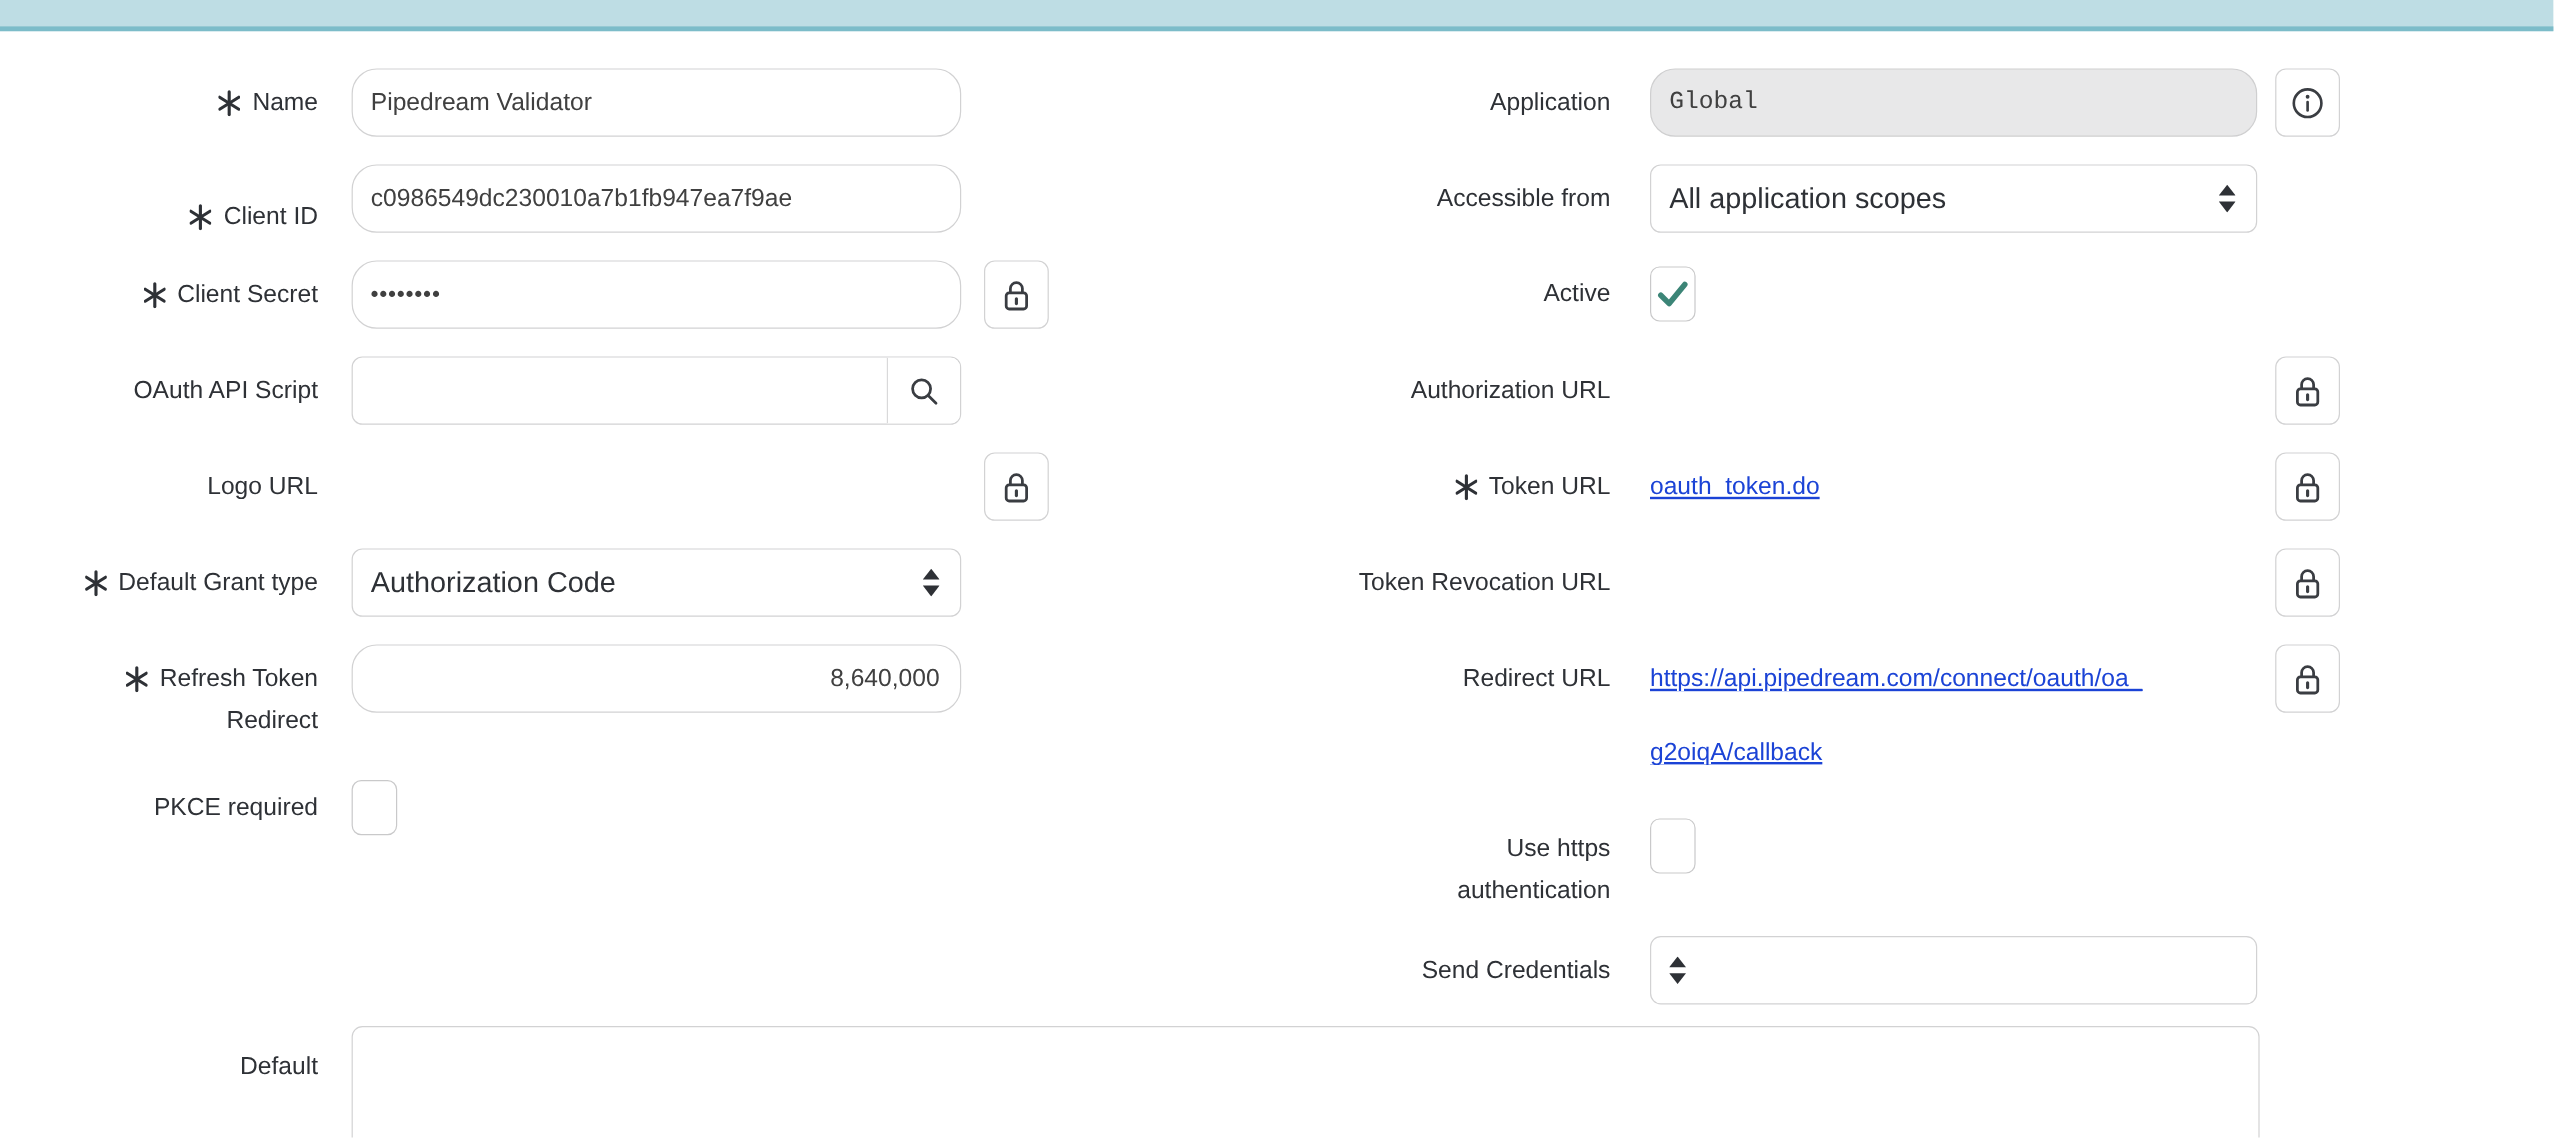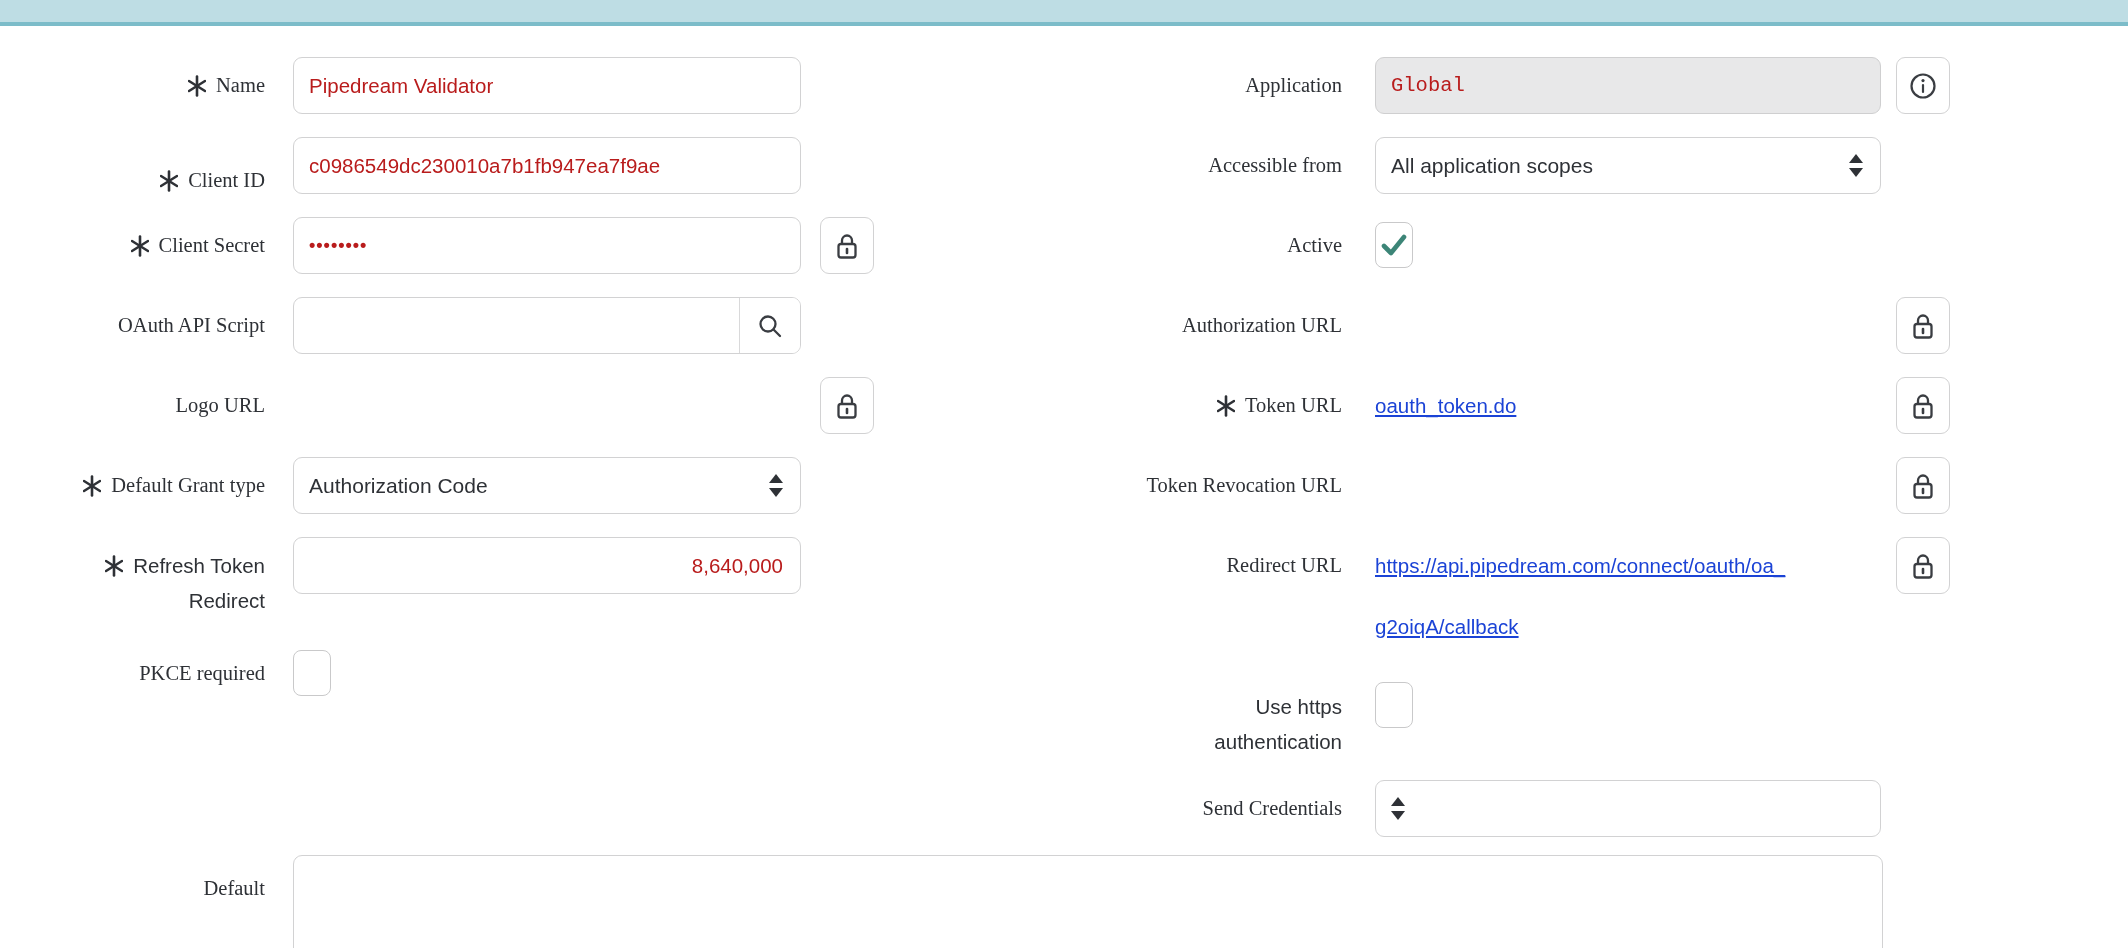--- a/index.html
+++ b/index.html
@@ -5,43 +5,43 @@
   html,body{margin:0;padding:0;}
   body{
     width:2128px;height:948px;overflow:hidden;position:relative;
     background:#ffffff;color:#2e3136;
     font-family:"Liberation Sans", sans-serif;
   }
   .topbar{position:absolute;left:0;top:0;width:2128px;height:22px;
     background:#bedde4;border-bottom:4px solid #7cbcc9;}
   .lbl{position:absolute;display:flex;align-items:center;justify-content:flex-end;
     gap:10px;font-size:20.5px;color:#2e3136;text-align:right;}
-  .lbl .txt{white-space:nowrap;font-family:Liberation Serif, serif;}
+  .lbl .txt{white-space:nowrap;}
   .lbl-col{flex-direction:column;align-items:flex-end;justify-content:center;gap:0;}
   .lbl-col .line{line-height:35px;white-space:nowrap;}
   .lbl-col .first{display:flex;align-items:center;gap:10px;}
   .mand{display:flex;align-items:center;}
   .field{position:absolute;box-sizing:border-box;height:57px;width:508px;
-    border:1.5px solid #d2d2d3;border-radius:9px;background:#fff;
-    font-size:20.5px;color:#b91c1c;padding:0 15px;
+    border:1.5px solid #d2d2d3;border-radius:21px;background:#fff;
+    font-size:20.5px;color:#404040;padding:0 15px;
     font-family:"Liberation Sans", sans-serif;outline:none;}
   .field.right-align{text-align:right;padding-right:17px;}
   .field.readonly{background:#e8e8e9;border-color:#cfcfd0;font-family:Liberation Mono, monospace;}
   .secret{letter-spacing:1px;font-weight:bold;font-size:18px;}
   .refbox{position:absolute;box-sizing:border-box;height:57px;width:508px;
     border:1.5px solid #d2d2d3;border-radius:9px;background:#fff;
     display:flex;overflow:hidden;}
   .refbox input{flex:1;border:none;outline:none;font-size:20.5px;padding:0 15px;
     font-family:"Liberation Sans", sans-serif;color:#2e3136;background:transparent;}
   .refbox .refbtn{width:60px;border-left:1.5px solid #d9d9da;display:flex;
     align-items:center;justify-content:center;background:#fff;cursor:pointer;}
   .selectbox{position:absolute;box-sizing:border-box;height:57px;width:508px;
     border:1.5px solid #d2d2d3;border-radius:9px;background:#fff;
     display:flex;align-items:center;justify-content:space-between;
-    padding:0 17px 0 15px;font-size:21px;cursor:pointer;}
+    padding:0 17px 0 15px;font-size:24px;cursor:pointer;}
   .selectbox .val{white-space:nowrap;overflow:hidden;}
   .iconbtn{position:absolute;box-sizing:border-box;width:54px;height:57px;
     border:1.5px solid #d2d2d3;border-radius:9px;background:#fff;
     display:flex;align-items:center;justify-content:center;cursor:pointer;}
   .checkbox{position:absolute;box-sizing:border-box;width:38px;height:46px;
     border:1.5px solid #c9c9ca;border-radius:8px;background:#fff;
     display:flex;align-items:center;justify-content:center;cursor:pointer;}
   .linkrow{position:absolute;display:flex;align-items:center;height:57px;font-size:20.5px;}
   a.flink{color:#1b43d6;text-decoration:underline;white-space:nowrap;}
   textarea.comments{position:absolute;box-sizing:border-box;resize:none;

